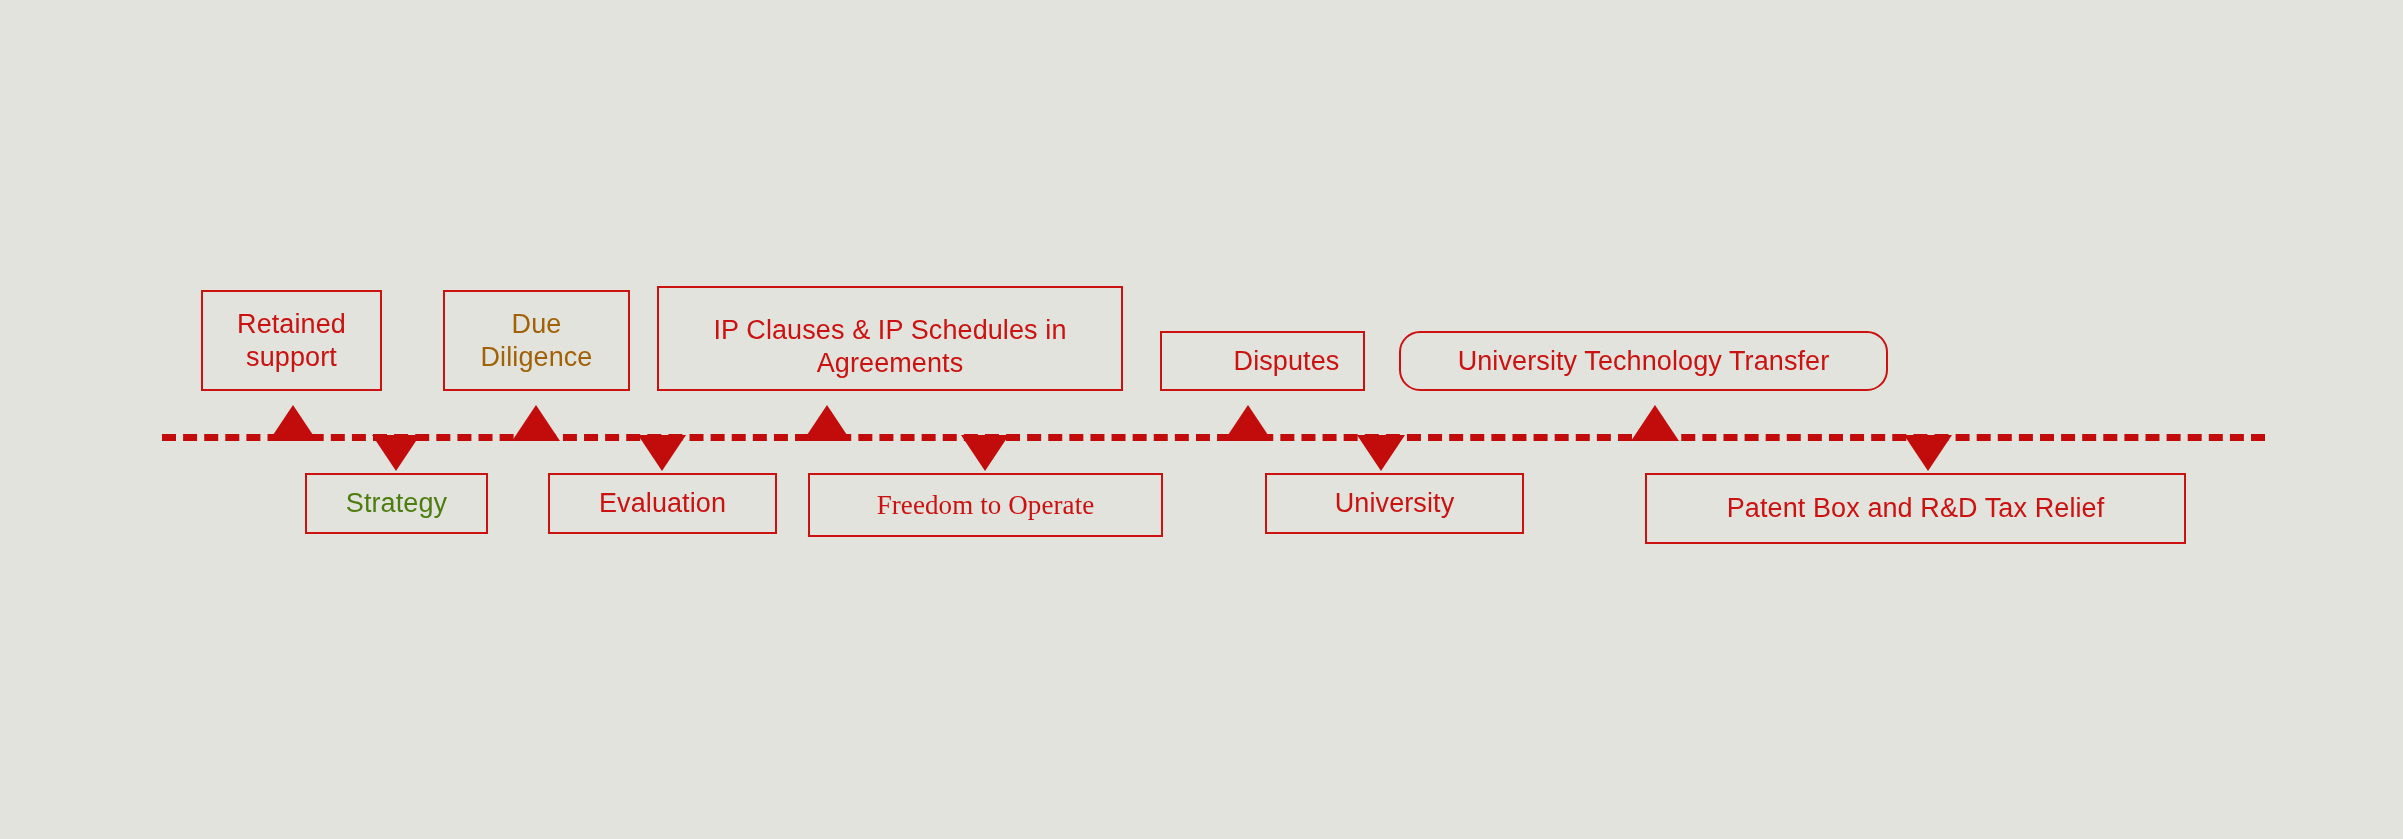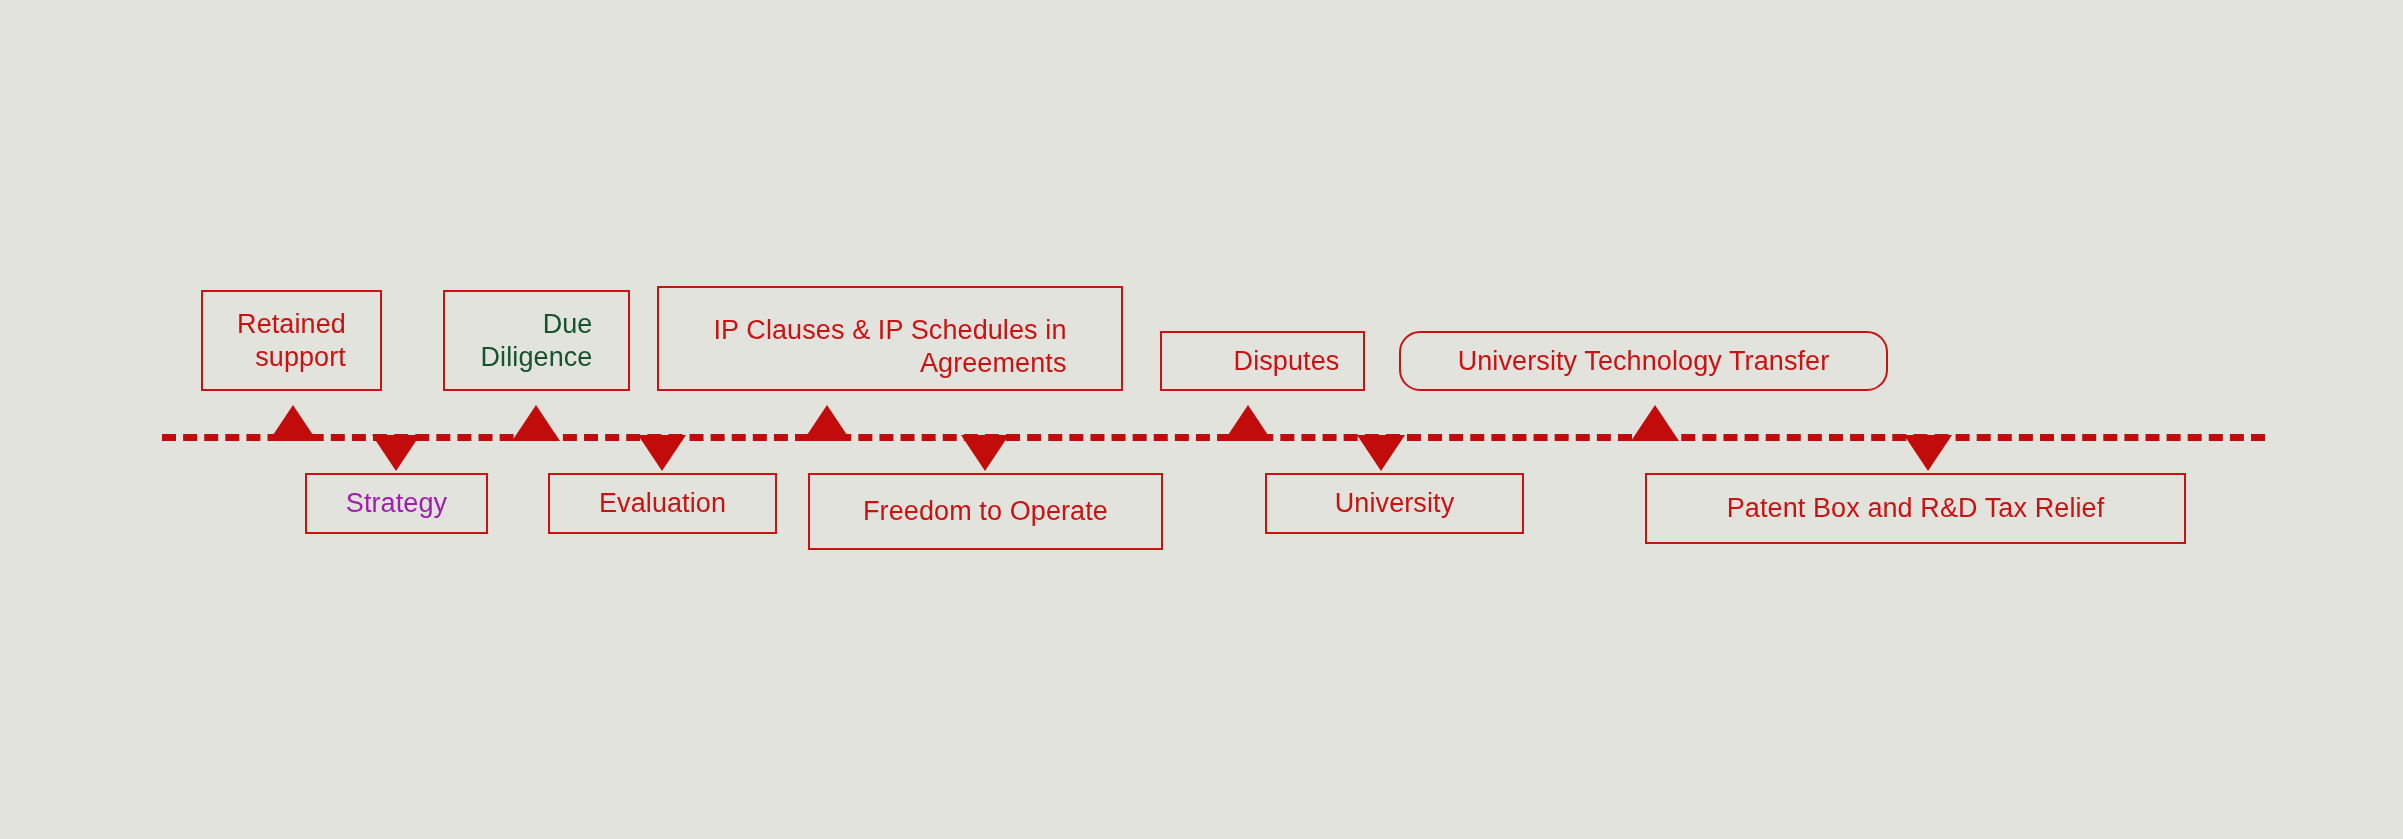--- a/index.html
+++ b/index.html
@@ -31,21 +31,21 @@
   
   .node-box {
     position: absolute;
     box-sizing: border-box;
     border-width: 2px;
     border-style: solid;
     background: transparent;
     display: flex;
     align-items: center;
     justify-content: center;
-    text-align: right;
+    text-align: center;
     z-index: 3;
   }
   .node-label {
     display: block;
     line-height: 1.22;
     font-size: 27px;
     letter-spacing: 0.1px;
     white-space: pre-line;
     padding: 0 10px;
   }
@@ -70,38 +70,38 @@
 
 <div id="stage" style="background: rgb(226, 227, 221);">
   <div class="spine" style="left: 162px; width: 2103px; top: 434px; border-top: 7px dashed rgb(194, 12, 12);"></div>
   <div id="nodes-layer">
       <div class="node-box" style="left: 201px; top: 290px; width: 181px; height: 101px; border-color: rgb(204, 17, 17);">
         <span class="node-label" style="color: rgb(204, 17, 17);">Retained
 support</span>
       </div>
       <div class="marker up" style="left: 269px; border-bottom: 36px solid rgb(194, 12, 12); top: 405px;"></div>
       <div class="node-box" style="left: 305px; top: 473px; width: 183px; height: 61px; border-color: rgb(204, 17, 17);">
-        <span class="node-label" style="color: #a21caf;">Strategy</span>
+        <span class="node-label" style="color: #4d7c0f;">Strategy</span>
       </div>
       <div class="marker down" style="left: 372px; border-top: 36px solid rgb(194, 12, 12); top: 435px;"></div>
       <div class="node-box" style="left: 443px; top: 290px; width: 187px; height: 101px; border-color: rgb(204, 17, 17);">
-        <span class="node-label" style="color: #14532d;">Due
+        <span class="node-label" style="color: #a16207;">Due
 Diligence</span>
       </div>
       <div class="marker up" style="left: 512px; border-bottom: 36px solid rgb(194, 12, 12); top: 405px;"></div>
       <div class="node-box" style="left: 548px; top: 473px; width: 229px; height: 61px; border-color: rgb(204, 17, 17);">
         <span class="node-label" style="color: rgb(204, 17, 17);">Evaluation</span>
       </div>
       <div class="marker down" style="left: 638px; border-top: 36px solid rgb(194, 12, 12); top: 435px;"></div>
       <div class="node-box" style="left: 657px; top: 286px; width: 466px; height: 105px; border-color: rgb(204, 17, 17);">
         <span class="node-label" style="color: rgb(204, 17, 17); margin-top: 17px;">IP Clauses &amp; IP Schedules in
 Agreements</span>
       </div>
       <div class="marker up" style="left: 803px; border-bottom: 36px solid rgb(194, 12, 12); top: 405px;"></div>
-      <div class="node-box" style="left: 808px; top: 473px; width: 355px; height: 77px; border-color: rgb(204, 17, 17);">
+      <div class="node-box" style="left: 808px; top: 473px; width: 355px; height: 64px; border-color: rgb(204, 17, 17); font-family: Liberation Serif, serif;">
         <span class="node-label" style="color: rgb(204, 17, 17);">Freedom to Operate</span>
       </div>
       <div class="marker down" style="left: 961px; border-top: 36px solid rgb(194, 12, 12); top: 435px;"></div>
       <div class="node-box" style="left: 1160px; top: 331px; width: 205px; height: 60px; border-color: rgb(204, 17, 17); padding-left: 48px;">
         <span class="node-label" style="color: rgb(204, 17, 17);">Disputes</span>
       </div>
       <div class="marker up" style="left: 1224px; border-bottom: 36px solid rgb(194, 12, 12); top: 405px;"></div>
       <div class="node-box" style="left: 1265px; top: 473px; width: 259px; height: 61px; border-color: rgb(204, 17, 17);">
         <span class="node-label" style="color: rgb(204, 17, 17);">University</span>
       </div>

